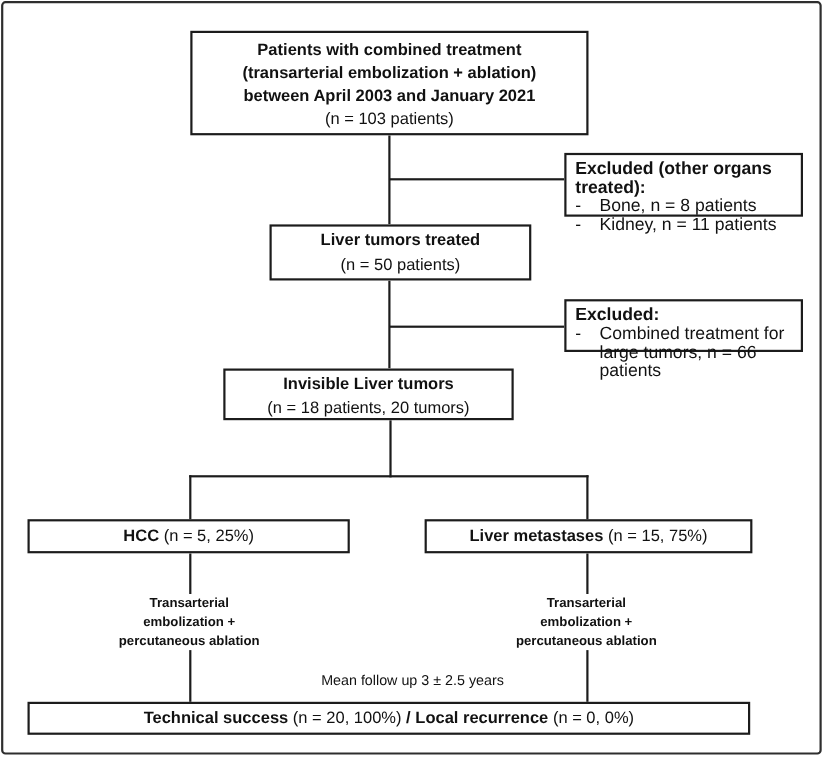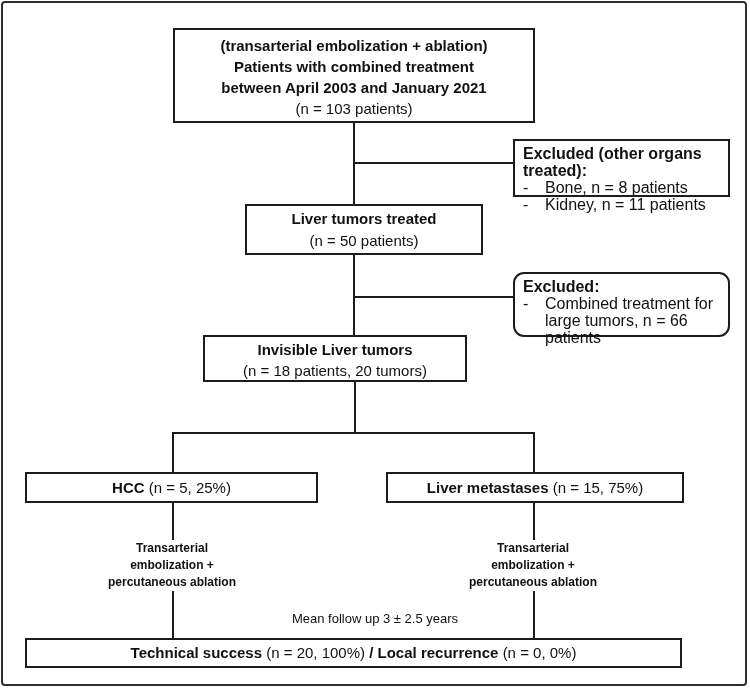--- a/index.html
+++ b/index.html
@@ -42,21 +42,21 @@
     padding-top: 5px;
   }
   
   .excl-box {
     border-width: 2px;
     text-align: left;
     font-size: 16px; line-height: 17px;
     padding: 4px 8px 4px 8px;
   }
   .excl-1 { left: 513px; top: 139px; width: 217px; height: 58px; }
-  .excl-2 { left: 513px; top: 272px; width: 217px; height: 65px; border-radius: 11px; }
+  .excl-2 { left: 513px; top: 272px; width: 217px; height: 48px; }
   .excl-item { display: flex; }
   .excl-item .dash { width: 10px; flex: 0 0 auto; }
   .excl-item .gap  { width: 12px; flex: 0 0 auto; }
   .excl-item .txt  { flex: 1 1 auto; max-width: 178px; }
   
   .liver-box {
     left: 245px; top: 204px; width: 238px; height: 51px;
     font-size: 15px; line-height: 22px; padding-top: 2px;
   }
   .invisible-box {
@@ -100,22 +100,22 @@
   <div class="line" style="left:353px; top:255px; width:2px; height:80px;"></div>
   <div class="line" style="left:354px; top:296px; width:159px; height:2px;"></div>
   <div class="line" style="left:354px; top:382px; width:2px; height:52px;"></div>
   <div class="line" style="left:172px; top:432px; width:363px; height:2px;"></div>
   <div class="line" style="left:172px; top:432px; width:2px; height:41px;"></div>
   <div class="line" style="left:533px; top:432px; width:2px; height:41px;"></div>
   <div class="line" style="left:172px; top:503px; width:2px; height:136px;"></div>
   <div class="line" style="left:533px; top:503px; width:2px; height:136px;"></div>
 
   <div class="box top-box">
+    <div class="b">Patients with combined treatment</div>
     <div class="b">(transarterial embolization + ablation)</div>
-    <div class="b">Patients with combined treatment</div>
     <div class="b">between April 2003 and January 2021</div>
     <div>(n = 103 patients)</div>
   </div>
 
   <div class="box excl-box excl-1">
     <div class="b">Excluded (other organs treated):</div>
     <div class="excl-item">
       <span class="dash">-</span>
       <span class="gap"></span>
       <span class="txt">Bone, n = 8 patients</span>

